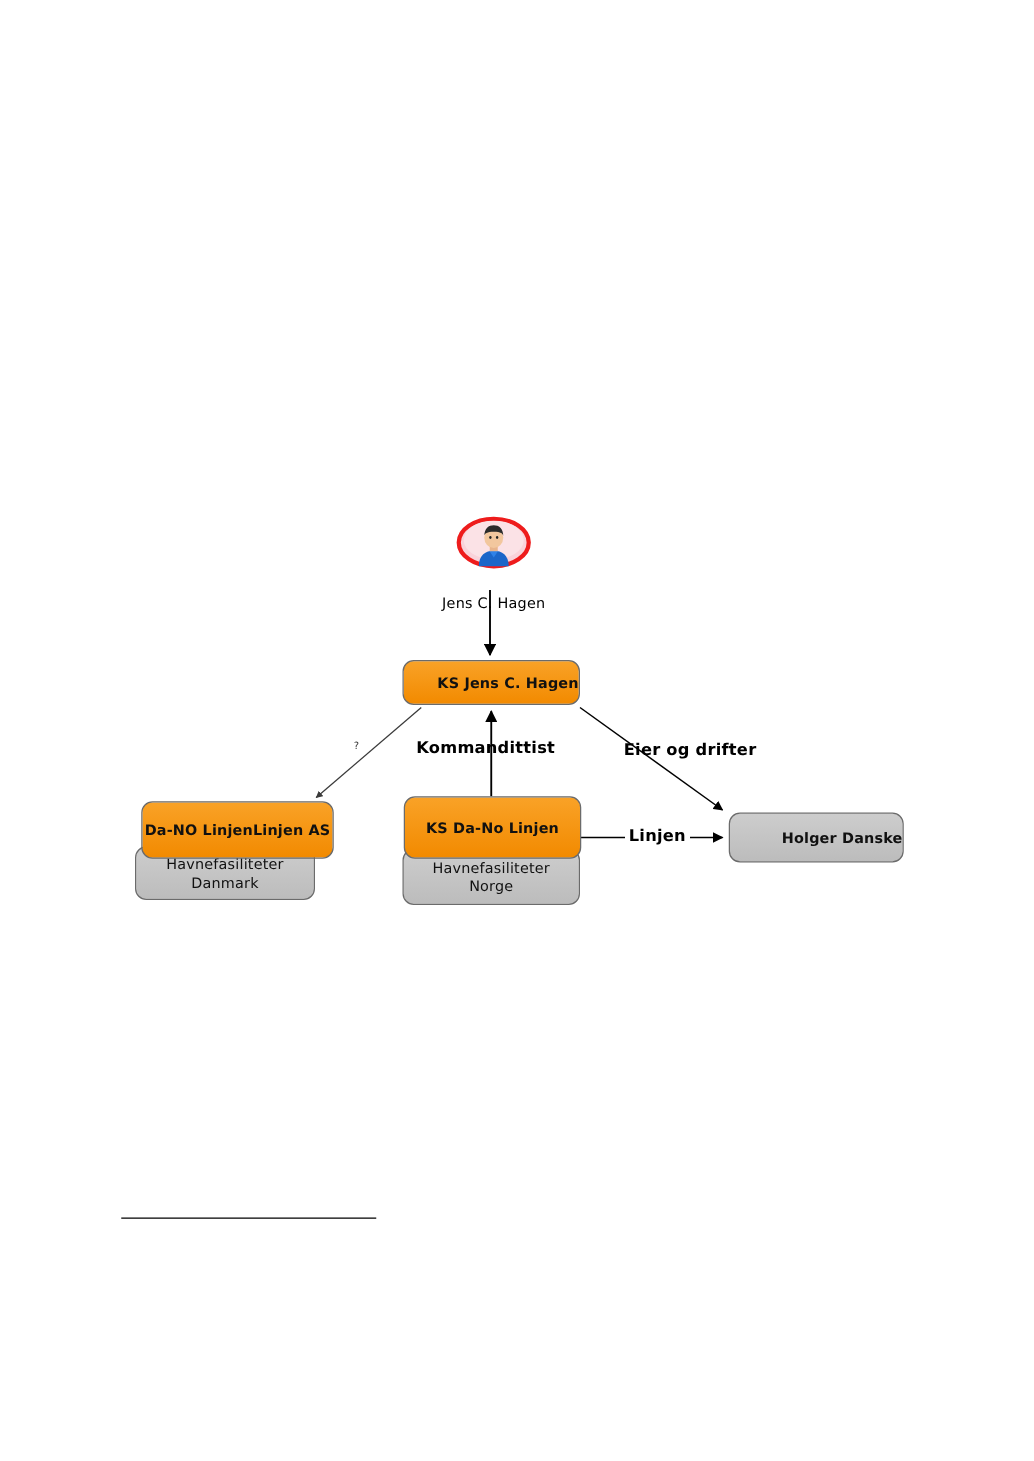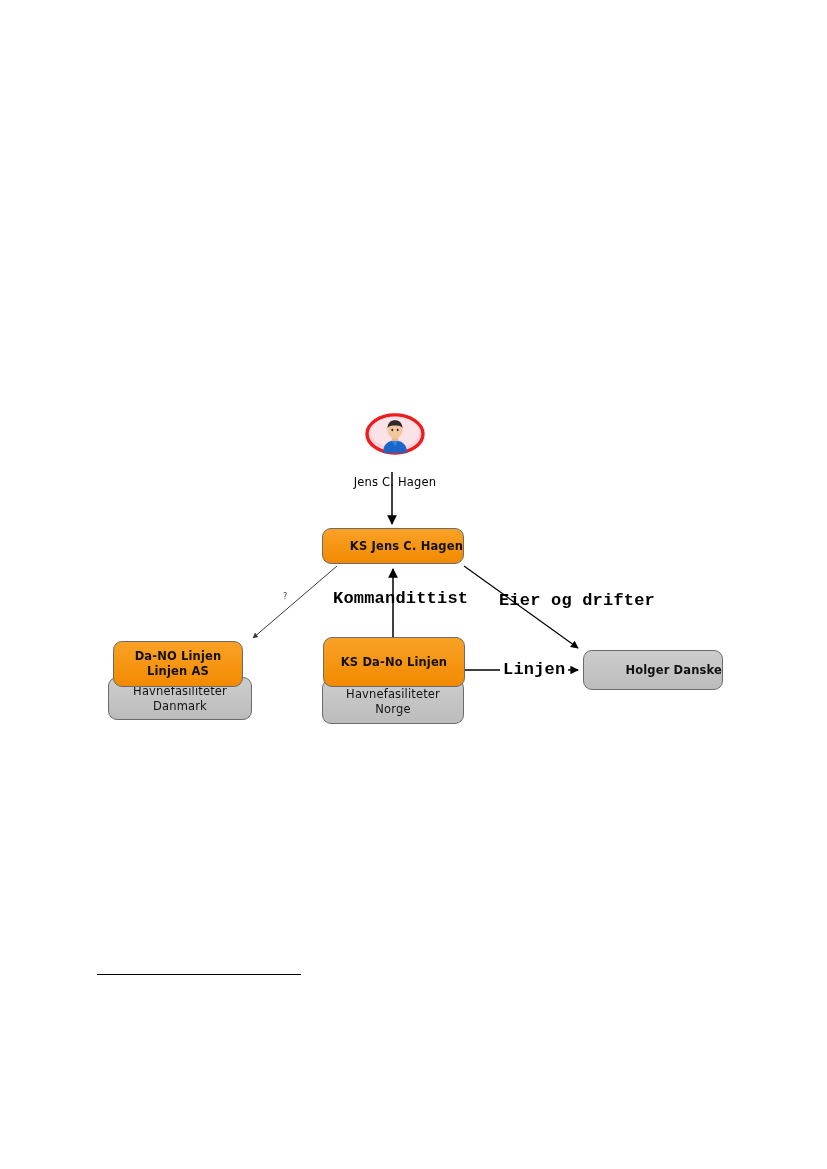--- a/index.html
+++ b/index.html
@@ -129,27 +129,26 @@
     font-size: 11.5px;
     line-height: 15px;
     letter-spacing: 0.15px;
     color: #111111;
     z-index: 1;
   }
 
   
   .edge-label {
     position: absolute;
-    font-size: 17px;
+    font-size: 13px;
     line-height: 14px;
     font-weight: bold;
     letter-spacing: 0.2px;
     color: #000;
     white-space: nowrap;
-    font-family: Liberation Mono, monospace;
   }
   .qmark {
     position: absolute;
     font-size: 8px;
     color: #3a3a3a;
   }
 
   
   .footnote-rule {
     position: absolute;
@@ -207,21 +206,21 @@
         <ellipse cx="33.7" cy="18" rx="0.95" ry="1.15" fill="#242424"></ellipse>
       </svg>
       <div class="person-label">Jens C. Hagen</div>
     </div>
 
     <div class="node node-orange" style="left:322px; top:528px; width:142px; height:36px;">
       <span>KS Jens C. Hagen</span>
     </div>
 
     <div class="stack" style="left:108px; top:641px; width:146px; height:79px;">
-      <div class="head" style="left:5px; top:0px; width:130px; height:46px; flex-direction:column;">
+      <div class="head" style="left:5px; top:0px; width:154px; height:46px; flex-direction:row;">
         <span>Da-NO Linjen</span>
         <span>Linjen AS</span>
       </div>
       <div class="body" style="left:0px; top:36px; width:144px; height:43px; flex-direction:column;">
         <span>Havnefasiliteter</span>
         <span>Danmark</span>
       </div>
     </div>
 
     <div class="stack" style="left:322px; top:637px; width:144px; height:87px;">

